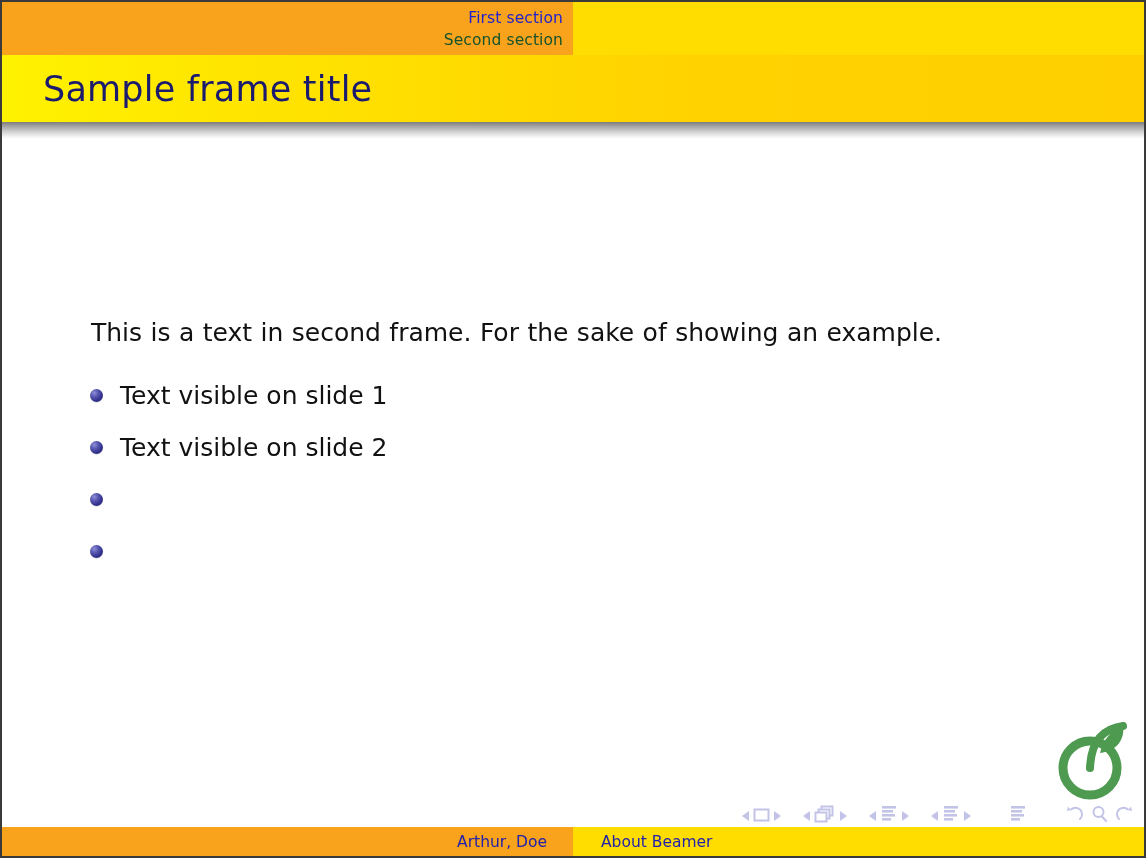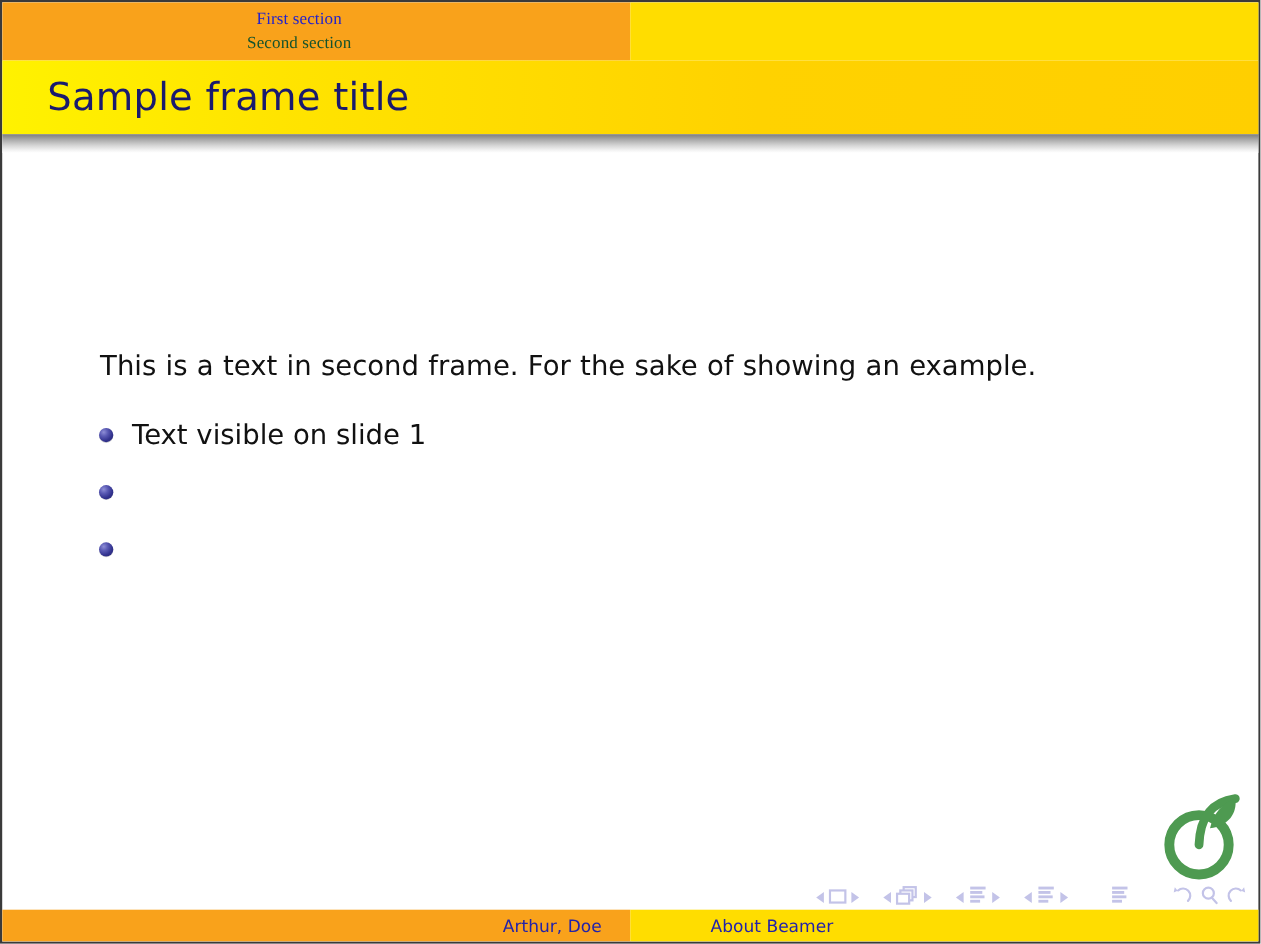--- a/index.html
+++ b/index.html
@@ -31,25 +31,24 @@
     width: 1146px;
     height: 53px;
     display: flex;
   }
   .headline-left {
     width: 571px;
     height: 53px;
     background: #f9a21b;
     display: flex;
     flex-direction: column;
-    align-items: center;
+    align-items: flex-end;
     justify-content: center;
     box-sizing: border-box;
-    padding-right: 31px;
-    font-family: Liberation Serif, serif;
+    padding-right: 10px;
   }
   .headline-right {
     flex: 1;
     height: 53px;
     background: #ffdd00;
   }
   .section-entry {
     font-size: 15.5px;
     line-height: 22px;
     letter-spacing: 0.1px;
@@ -201,21 +200,20 @@
     background: #ffdd00;
     display: flex;
     align-items: center;
     box-sizing: border-box;
     padding-left: 28px;
   }
   .foot-text {
     font-size: 15.5px;
     color: #2222aa;
     white-space: nowrap;
-    margin-left: 45px;
   }
 </style>
 </head>
 <body>
 
 <div id="slide">
 
   <div class="headline">
     <div class="headline-left">
       <div class="section-entry active">First section</div>
@@ -230,20 +228,24 @@
   <div class="title-shadow"></div>
 
   <div class="body">
 
     <div class="intro-text">This is a text in second frame.  For the sake of showing an example.</div>
 
     <ul class="itemize">
       <li class="item">
         <span class="ball"></span>
         <span class="item-text">Text visible on slide 1</span>
+      </li>
+      <li class="item">
+        <span class="ball"></span>
+        <span class="item-text">Text visible on slide 2</span>
       </li>
       <li class="item">
         <span class="ball"></span>
       </li>
       <li class="item">
         <span class="ball"></span>
       </li>
     </ul>
   </div>
 

